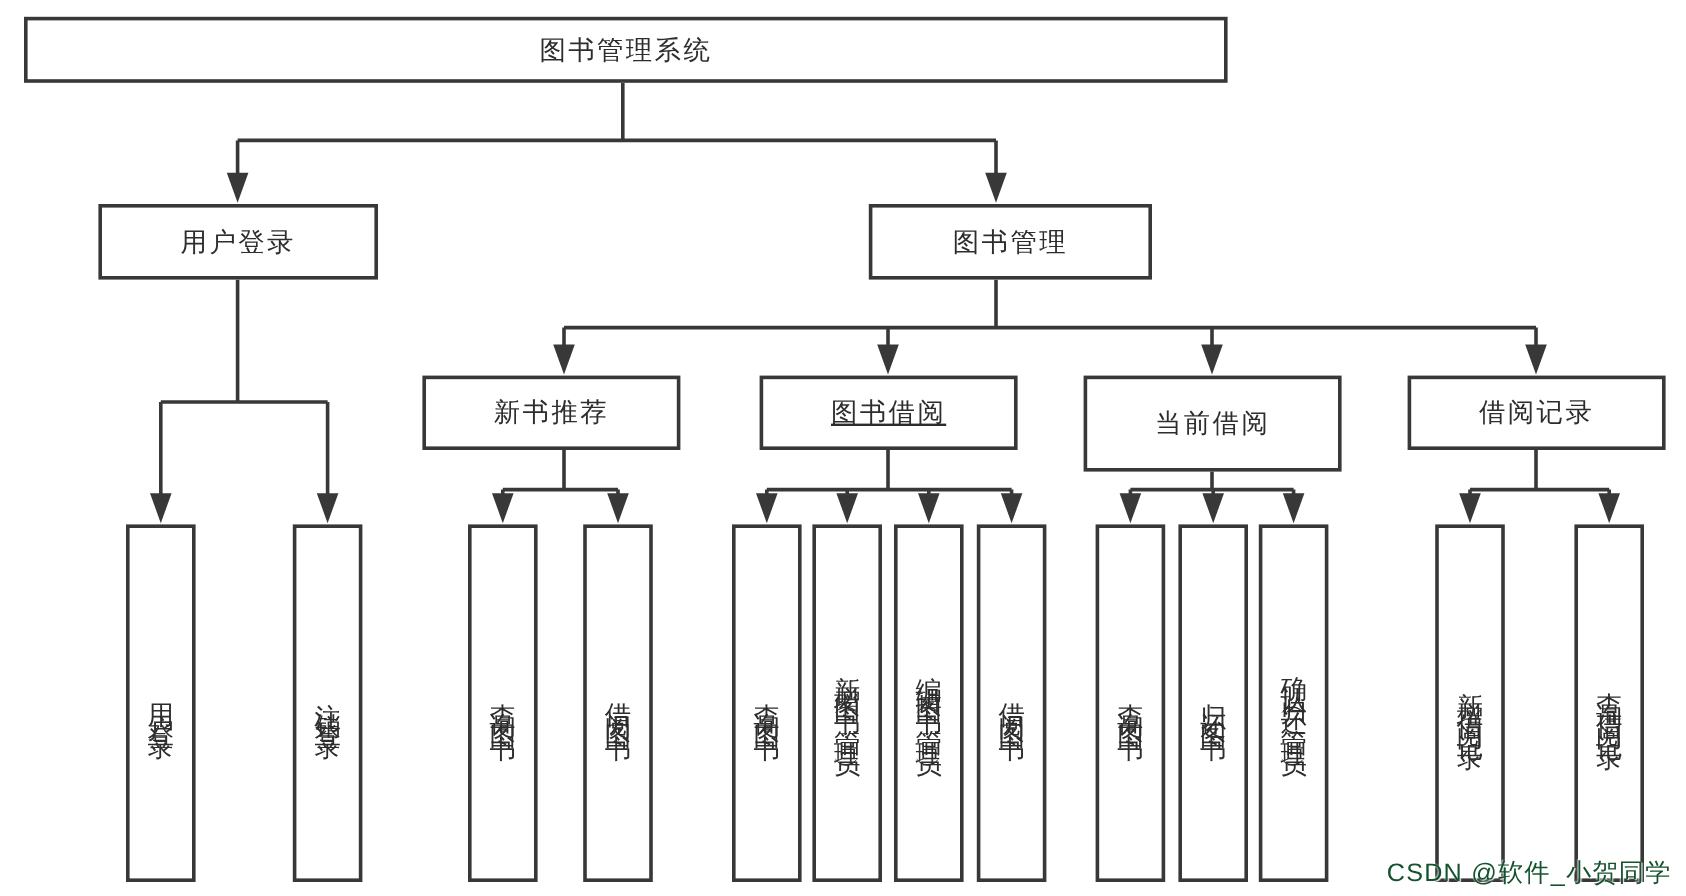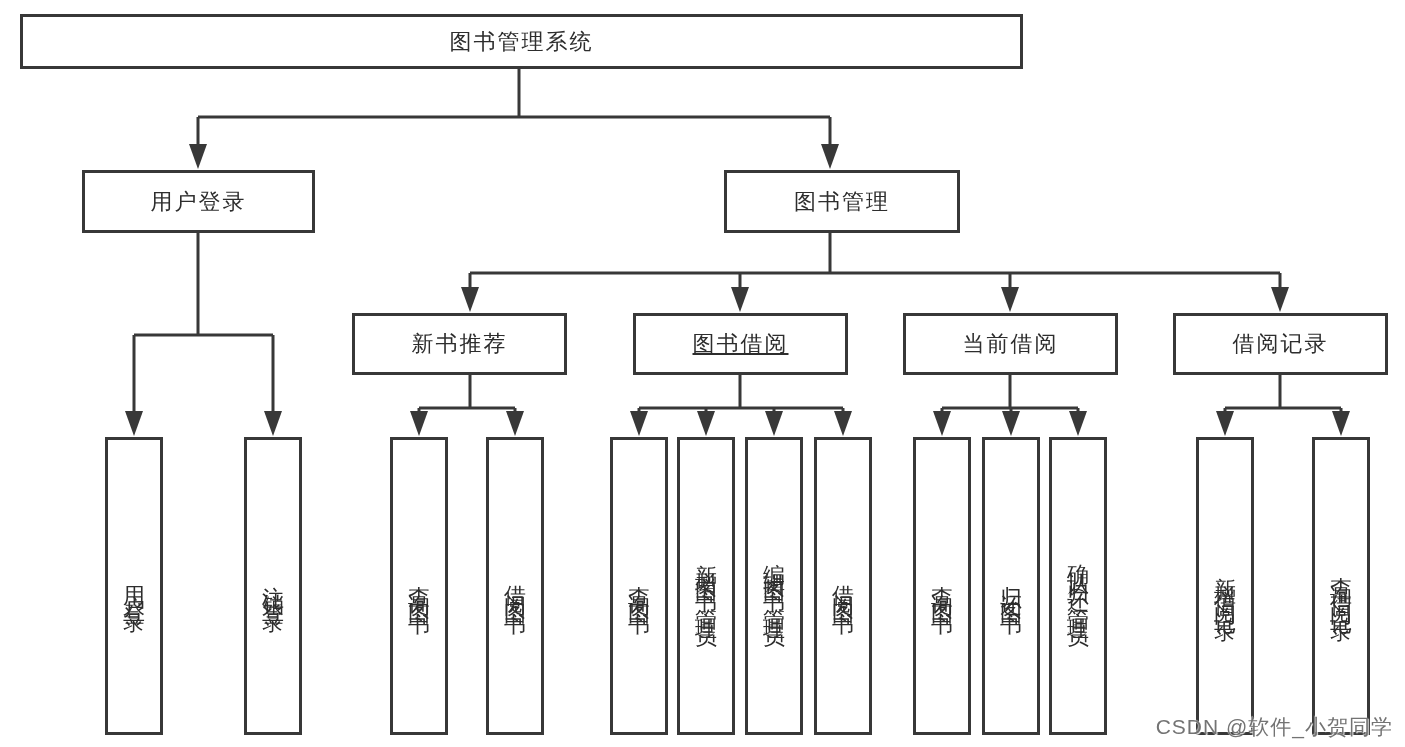--- a/index.html
+++ b/index.html
@@ -35,21 +35,21 @@
   .box.v {
     writing-mode: vertical-rl;
     letter-spacing: 9px;
     padding: 8px 0;
   }
   .watermark {
     position: absolute;
     right: 12px; bottom: 6px;
     font-size: 21px;
     letter-spacing: 1px;
-    color: #737373;
+    color: #14532d;
     text-shadow: 1px 1px 1px rgba(255,255,255,0.95), -1px -1px 1px rgba(255,255,255,0.6);
     white-space: nowrap;
   }
 </style>
 </head>
 <body>
 
 <div class="canvas">
 
   <svg class="lines" viewBox="0 0 1405 747" xmlns="http://www.w3.org/2000/svg" aria-hidden="true">
@@ -85,21 +85,21 @@
     </g>
   </svg>
 
   <div class="box" style="left:20px; top:14px; width:1003px; height:55px;">图书管理系统</div>
 
   <div class="box" style="left:82px; top:170px; width:233px; height:63px;">用户登录</div>
   <div class="box" style="left:712px; top:170px; width:236px; height:63px;margin-left:12px;">图书管理</div>
 
   <div class="box" style="left:352px; top:313px; width:215px; height:62px;">新书推荐</div>
   <div class="box" style="left:633px; top:313px; width:215px; height:62px;text-decoration:underline;">图书借阅</div>
-  <div class="box" style="left:903px; top:313px; width:215px; height:62px;">当前借阅</div>
+  <div class="box" style="left:903px; top:313px; width:215px; height:80px;">当前借阅</div>
   <div class="box" style="left:1173px; top:313px; width:215px; height:62px;">借阅记录</div>
 
   <div class="box v" style="left:105px; top:437px; width:58px; height:298px;">用户登录</div>
   <div class="box v" style="left:244px; top:437px; width:58px; height:298px;">注销登录</div>
 
   <div class="box v" style="left:390px; top:437px; width:58px; height:298px;">查询图书</div>
   <div class="box v" style="left:486px; top:437px; width:58px; height:298px;">借阅图书</div>
 
   <div class="box v" style="left:610px; top:437px; width:58px; height:298px;">查询图书</div>
   <div class="box v" style="left:677px; top:437px; width:58px; height:298px;">新增图书（管理员）</div>

